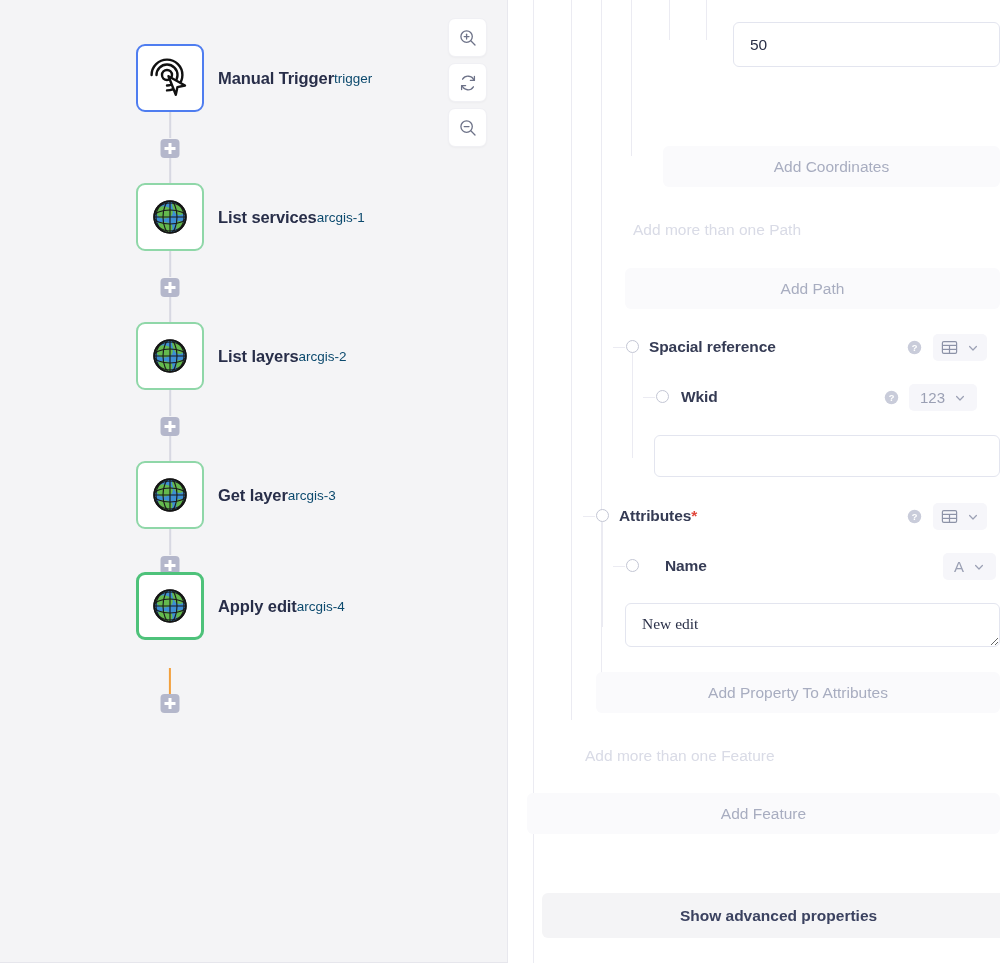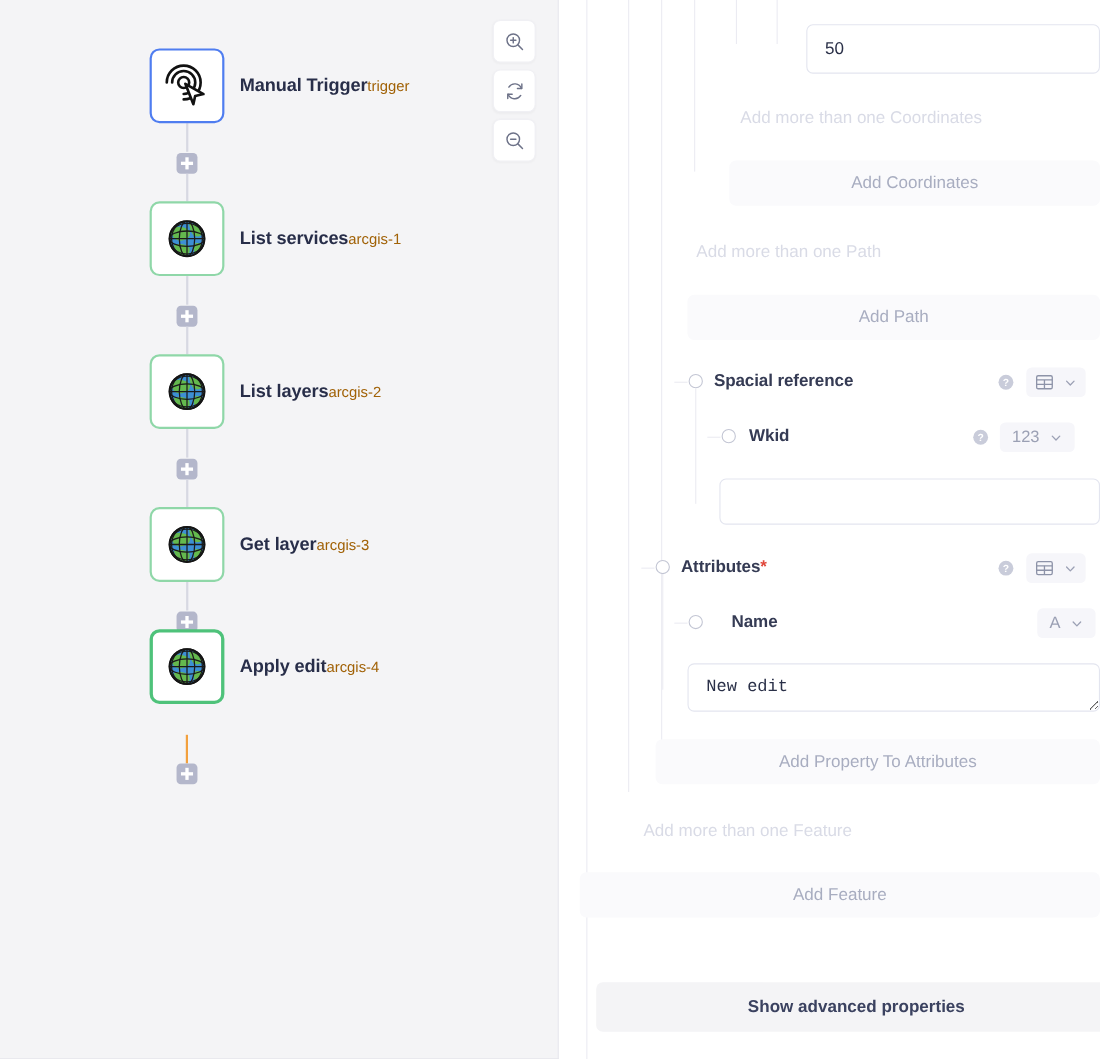--- a/index.html
+++ b/index.html
@@ -73,21 +73,21 @@
   }
   .node-title {
     font-size: 16.5px;
     font-weight: 600;
     color: #282e49;
     line-height: 1.25;
     letter-spacing: -0.1px;
   }
   .node-sub {
     font-size: 13.5px;
-    color: #a16207;
+    color: #0c4a6e;
     margin-top: 3px;
     line-height: 1.25;
   }
 
   
   .conn {
     position: absolute;
     width: 1.6px;
     background: #d7d8e2;
     left: 170px;
@@ -182,21 +182,21 @@
     font-size: 15.5px;
     color: #2a3048;
     padding: 0 16px;
     outline: none;
   }
   .text-area {
     position: absolute;
     border: 1px solid #e3e5ef;
     border-radius: 6px;
     background: #ffffff;
-    font-family: Liberation Mono, monospace;
+    font-family: Liberation Serif, serif;
     font-size: 15.5px;
     color: #2a3048;
     padding: 11px 16px;
     outline: none;
     resize: vertical;
     line-height: 1.2;
   }
 
   .hint-text {
     position: absolute;
@@ -441,21 +441,20 @@
 
     <div class="guide" style="left:24px;  top:0;   height:963px;"></div>
     <div class="guide" style="left:62px;  top:0;   height:720px;"></div>
     <div class="guide" style="left:92px;  top:0;   height:692px;"></div>
     <div class="guide" style="left:122px; top:0;   height:156px;"></div>
     <div class="guide" style="left:160px; top:0;   height:40px;"></div>
     <div class="guide" style="left:197px; top:0;   height:40px;"></div>
 
     <input class="text-input" style="left: 224px; top: 22px; width: 267px; height: 45px;" value="50">
 
-    <div class="hint-text" style="left:164px; top:99px;">Add more than one Coordinates</div>
 
     <div class="add-btn" style="left:154px; top:146px; width:337px;">Add Coordinates</div>
 
     <div class="hint-text" style="left:124px; top:221px;">Add more than one Path</div>
 
     <div class="add-btn" style="left:116px; top:268px; width:375px;">Add Path</div>
 
     <div class="tree-dash" style="left:104px; top:347px; width:12px;"></div>
     <div class="ring" style="left:117px; top:340px;"></div>
     <div class="guide" style="left:123px; top:353px; height:105px;"></div>

